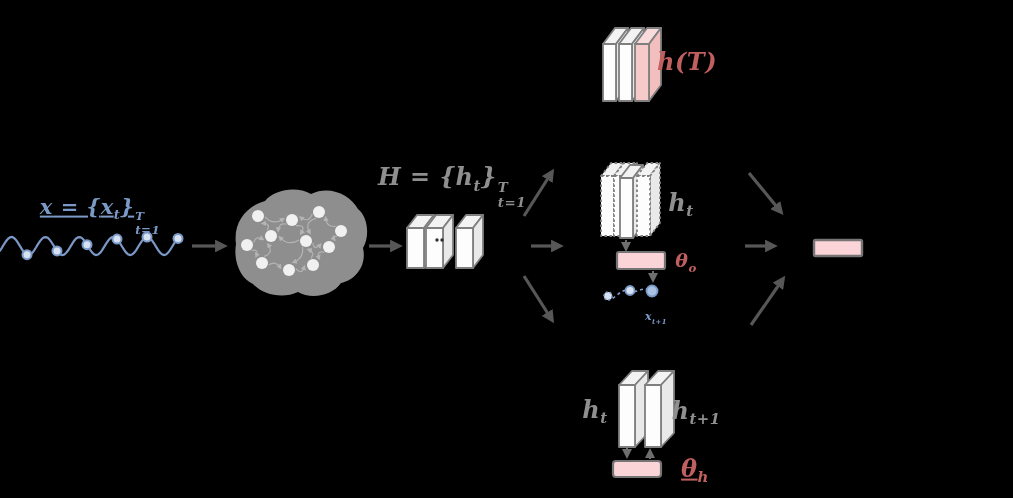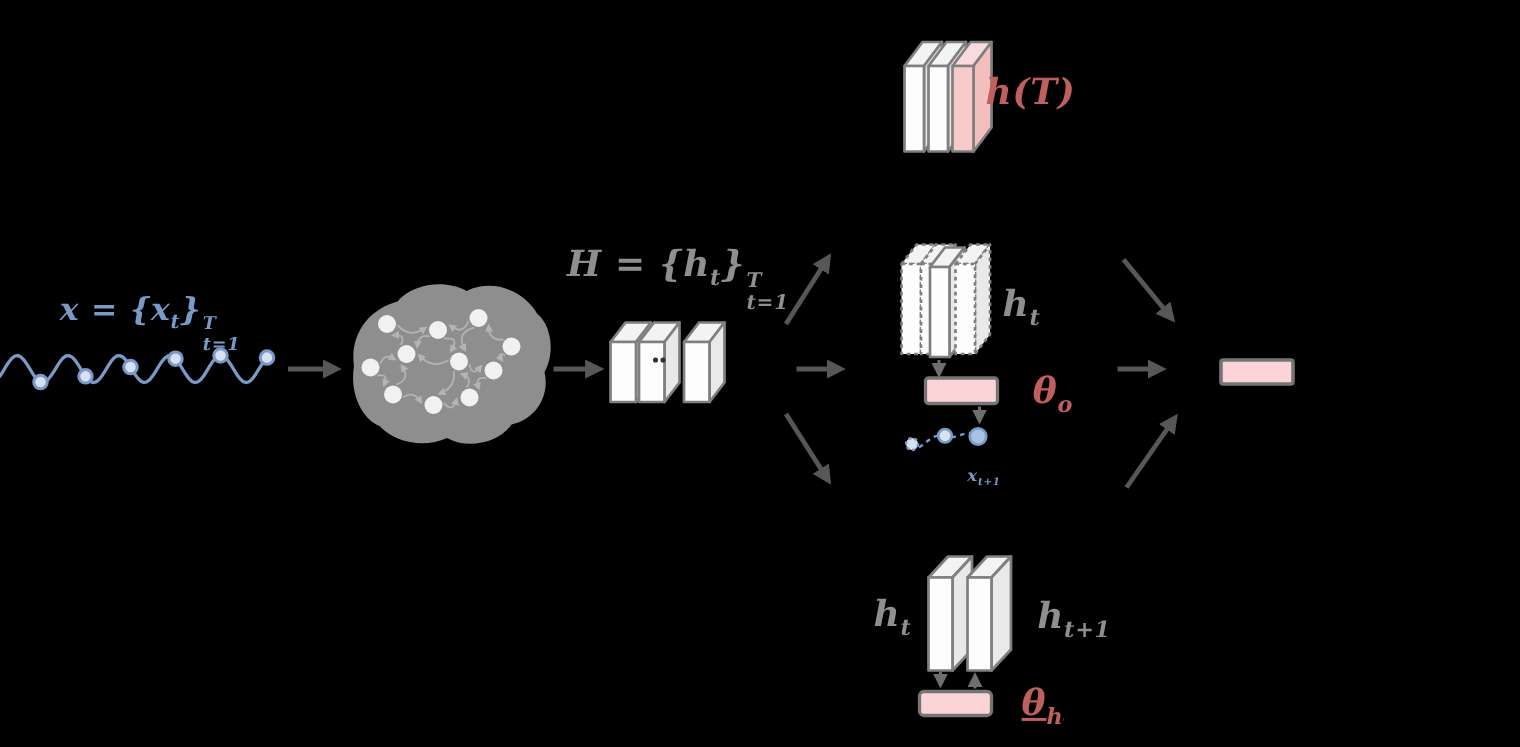--- a/index.html
+++ b/index.html
@@ -10,21 +10,21 @@
     font-family:"DejaVu Serif","Liberation Serif",serif;
     font-style:italic;font-weight:700;white-space:nowrap;
     letter-spacing:0.5px;
   }
   .mlabel sub{font-size:0.62em;font-style:italic;}
   .mlabel .stack{
     display:inline-flex;flex-direction:column;align-items:flex-start;
     font-size:0.56em;line-height:1.12;vertical-align:-0.55em;margin-left:1px;
   }
   .f21{font-size:21px;} .f20{font-size:24px;} .f24{font-size:24px;}
-  .f19{font-size:24px;margin-left:16px;} .f17{font-size:11px;}
+  .f19{font-size:19px;} .f17{font-size:11px;}
 </style>
 </head>
 <body>
 
 <div class="stage">
   <svg id="art" width="1013" height="498" viewBox="0 0 1013 498">
     <defs>
       <marker id="ahBig" viewBox="0 0 10 10" refX="7" refY="5" markerWidth="4" markerHeight="4" orient="auto">
         <path d="M0,0 L10,5 L0,10 Z" style="fill:var(--c-arrow)"></path>
       </marker>
@@ -140,28 +140,28 @@
         <path d="M645,385 L661,385 L661,447 L645,447 Z" fill="#fdfdfd" stroke="#7f7f7f" stroke-width="1.8" stroke-linejoin="round"></path>
         <line x1="627" y1="448" x2="627" y2="456" stroke="#6e6e6e" stroke-width="2" marker-end="url(#ahSmall)"></line>
         <line x1="650" y1="459" x2="650" y2="451" stroke="#6e6e6e" stroke-width="2" marker-end="url(#ahSmall)"></line>
         <rect x="613" y="461" width="48" height="16" rx="3" fill="#fbd4d7" stroke="#757575" stroke-width="2.2"></rect>
       </g>
     <g id="g-out">
         <rect x="814" y="240" width="48" height="16" rx="1.5" fill="#fbd4d7" stroke="#757575" stroke-width="2.4"></rect>
       </g>
   </svg>
 
-  <div class="mlabel f21" style="left: 100px; top: 215px; color: rgb(123, 153, 199);"><span>x</span><span> = {</span><span>x</span><sub>t</sub><span>}</span><span class="stack">
+  <div class="mlabel f21" style="left: 100px; top: 215px; color: rgb(123, 153, 199); text-decoration: underline;"><span>x</span><span> = {</span><span>x</span><sub>t</sub><span>}</span><span class="stack">
         <span>T</span>
         <span>t=1</span>
       </span></div>
   <div class="mlabel f20" style="left: 452px; top: 186px; color: rgb(143, 143, 143);"><span>H</span><span> = {</span><span>h</span><sub>t</sub><span>}</span><span class="stack">
         <span>T</span>
         <span>t=1</span>
       </span></div>
   <div class="mlabel f24" style="left: 687px; top: 61px; color: rgb(192, 95, 95);"><span>h</span><span>(</span><span>T</span><span>)</span></div>
   <div class="mlabel f20" style="left: 681px; top: 204px; color: rgb(143, 143, 143);"><span>h</span><sub>t</sub></div>
   <div class="mlabel f19" style="left: 686px; top: 262px; color: rgb(192, 95, 95);"><span>θ</span><sub>o</sub></div>
   <div class="mlabel f17" style="left: 656px; top: 318px; color: rgb(123, 153, 199);"><span>x</span><sub>t+1</sub></div>
   <div class="mlabel f20" style="left: 595px; top: 411px; color: rgb(143, 143, 143);"><span>h</span><sub>t</sub></div>
-  <div class="mlabel f20" style="left: 696px; top: 412px; color: rgb(143, 143, 143); margin-left: 20px;"><span>h</span><sub>t+1</sub></div>
+  <div class="mlabel f20" style="left: 696px; top: 412px; color: rgb(143, 143, 143);"><span>h</span><sub>t+1</sub></div>
   <div class="mlabel f20" style="left: 695px; top: 470px; color: rgb(192, 95, 95); text-decoration: underline;"><span>θ</span><sub>h</sub></div>
 </div>
 
 </body></html>

